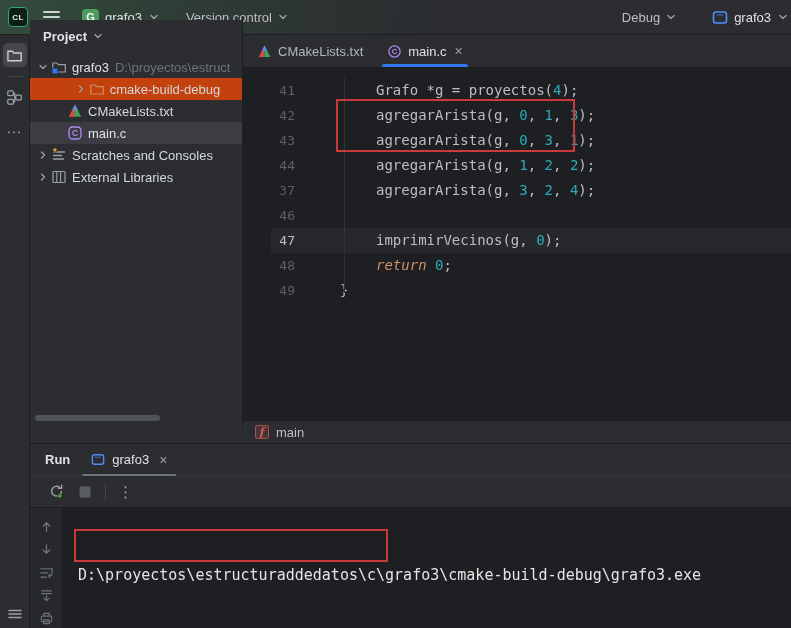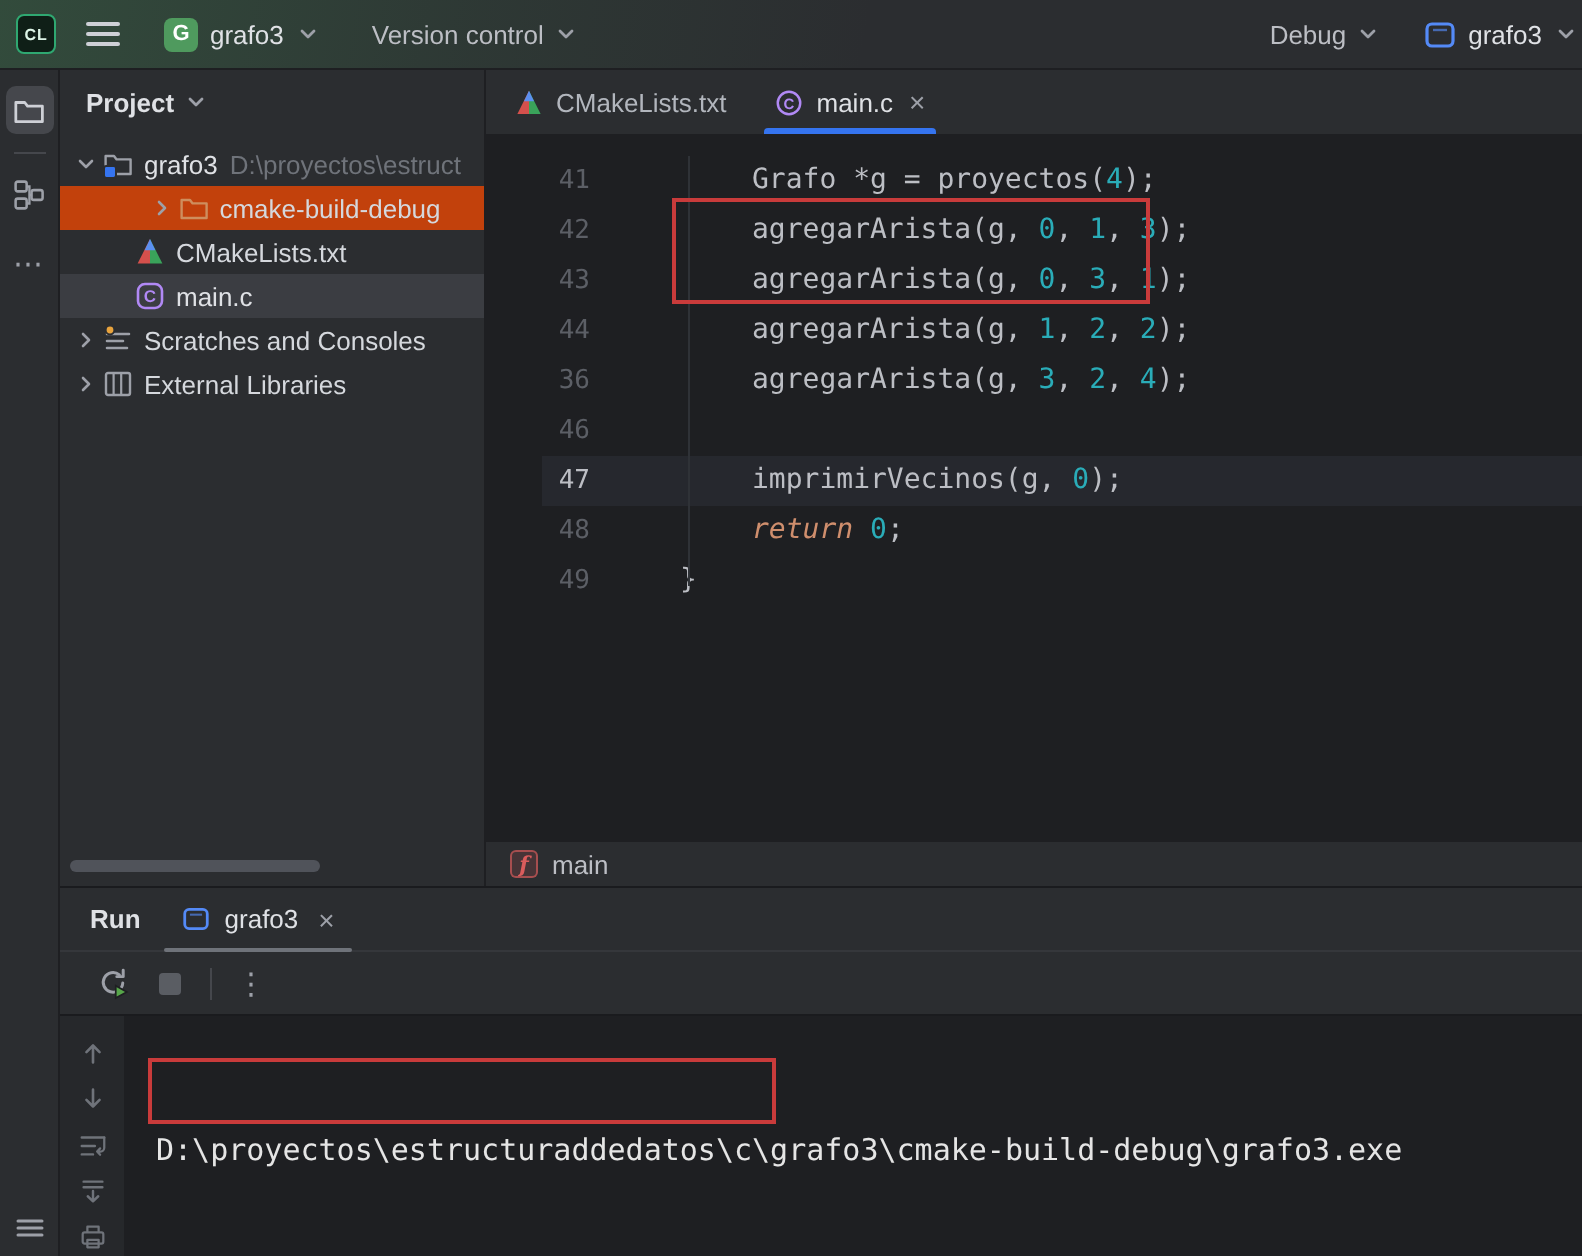--- a/index.html
+++ b/index.html
@@ -14,35 +14,35 @@
   .logo{width:20px;height:20px;margin-left:8px;border-radius:4px;border:1.5px solid #2FA871;background:#0F1F17;
         display:flex;align-items:center;justify-content:center;font-size:8px;font-weight:700;color:#DCF4E6;letter-spacing:.4px;box-sizing:border-box;}
   .hamb{margin-left:15px;width:17px;display:flex;flex-direction:column;gap:3px;cursor:pointer;}
   .hamb i{height:2px;background:#CED0D6;border-radius:1px;}
   .chipgrp{display:flex;align-items:center;gap:6px;margin-left:22px;cursor:pointer;}
   .chip{width:17px;height:17px;border-radius:4px;background:#4F9A5E;color:#fff;font-weight:700;font-size:11px;
         display:flex;align-items:center;justify-content:center;}
   .tb-label{color:#DFE1E5;}
   .tb-dim{color:#BCBEC4;}
   .vc{margin-left:26px;display:flex;align-items:center;gap:5px;cursor:pointer;}
-  .tb-right{margin-left:auto;display:flex;align-items:center;gap:8px;padding-right:2px;padding-left:28px;}
+  .tb-right{margin-left:auto;display:flex;align-items:center;gap:21px;padding-right:2px;padding-left:28px;}
   .dbg{display:flex;align-items:center;gap:5px;margin-right:14px;cursor:pointer;}
   .runcfg{display:flex;align-items:center;gap:6px;cursor:pointer;}
 
   
   .rail{position:absolute;left:0;top:35px;width:30px;height:593px;box-sizing:border-box;background:#2B2D30;
         border-right:1px solid #1E1F22;display:flex;flex-direction:column;align-items:center;}
   .rail-btn{width:24px;height:24px;margin-top:8px;border-radius:5px;display:flex;align-items:center;justify-content:center;cursor:pointer;}
   .rail-btn.active{background:#45474C;}
   .rail-div{width:16px;height:1px;background:#45474C;margin-top:9px;}
   .rail-more{margin-top:14px;color:#9DA0A8;font-size:15px;letter-spacing:1px;cursor:pointer;}
   .rail-bottom{position:absolute;bottom:7px;left:0;width:30px;display:flex;justify-content:center;cursor:pointer;}
 
   
-  .project{position:absolute;left:30px;top:35px;width:213px;height:408px;box-sizing:border-box;background:#2B2D30;
+  .project{position:absolute;left:30px;top:20px;width:213px;height:408px;box-sizing:border-box;background:#2B2D30;
            border-right:1px solid #1E1F22;overflow:hidden;}
   .prj-header{height:32px;display:flex;align-items:center;gap:5px;padding-left:13px;color:#DFE1E5;font-weight:700;cursor:pointer;}
   .tree{margin-top:4px;}
   .row{height:22px;display:flex;align-items:center;white-space:nowrap;color:#D5D8DD;cursor:pointer;overflow:hidden;}
   .row .lbl{margin-left:5px;}
   .row .path{margin-left:6px;color:#6F737A;}
   .row.build{background:#c2410c;justify-content:center;}
   .row.selected{background:#3B3D42;}
   .chev-slot{width:16px;display:flex;justify-content:center;flex:none;}
   .pl0{padding-left:5px;}
@@ -279,21 +279,21 @@
       </div>
       <div class="cl">
         <span class="ln">43</span>
         <span class="ct ind1"><span>agregarArista(g, </span><span class="tok-n">0</span><span>, </span><span class="tok-n">3</span><span>, </span><span class="tok-n">1</span><span>);</span></span>
       </div>
       <div class="cl">
         <span class="ln">44</span>
         <span class="ct ind1"><span>agregarArista(g, </span><span class="tok-n">1</span><span>, </span><span class="tok-n">2</span><span>, </span><span class="tok-n">2</span><span>);</span></span>
       </div>
       <div class="cl">
-        <span class="ln">36</span>
+        <span class="ln">37</span>
         <span class="ct ind1"><span>agregarArista(g, </span><span class="tok-n">3</span><span>, </span><span class="tok-n">2</span><span>, </span><span class="tok-n">4</span><span>);</span></span>
       </div>
       <div class="cl">
         <span class="ln">46</span>
         <span class="ct ind1"><span></span></span>
       </div>
       <div class="cl current">
         <span class="ln">47</span>
         <span class="ct ind1"><span>imprimirVecinos(g, </span><span class="tok-n">0</span><span>);</span></span>
       </div>

